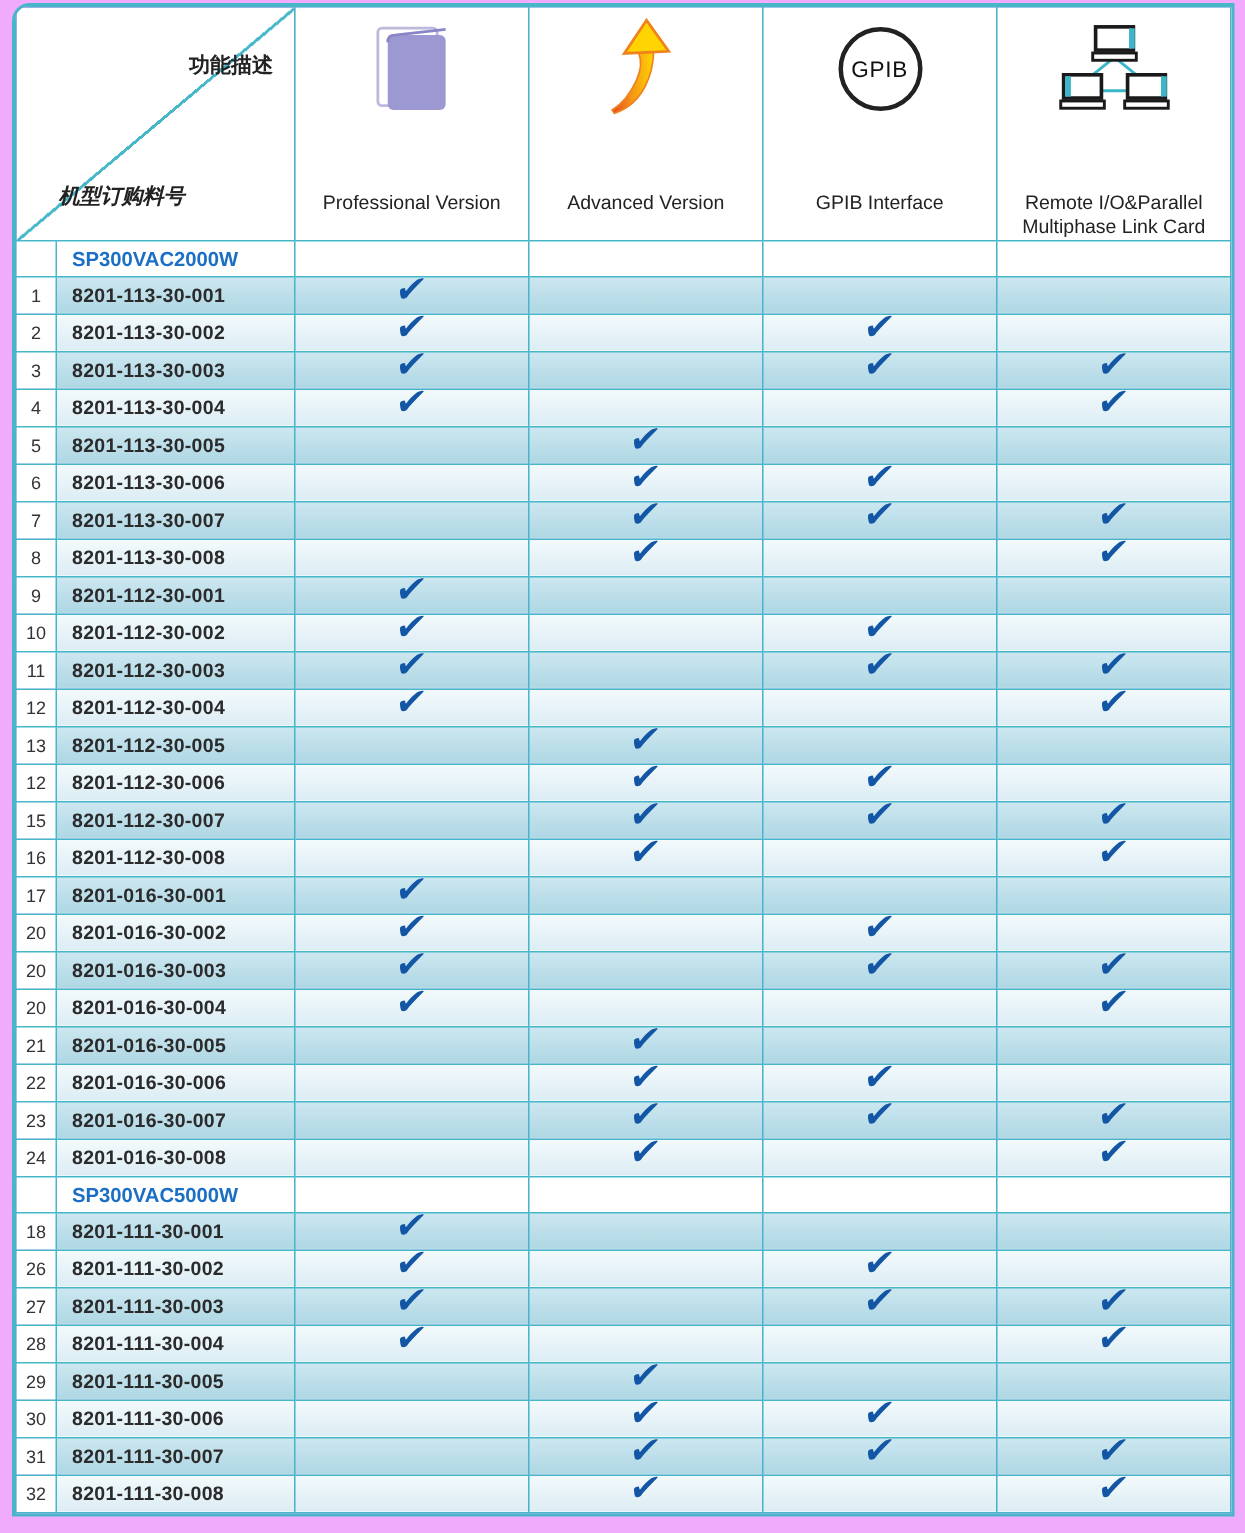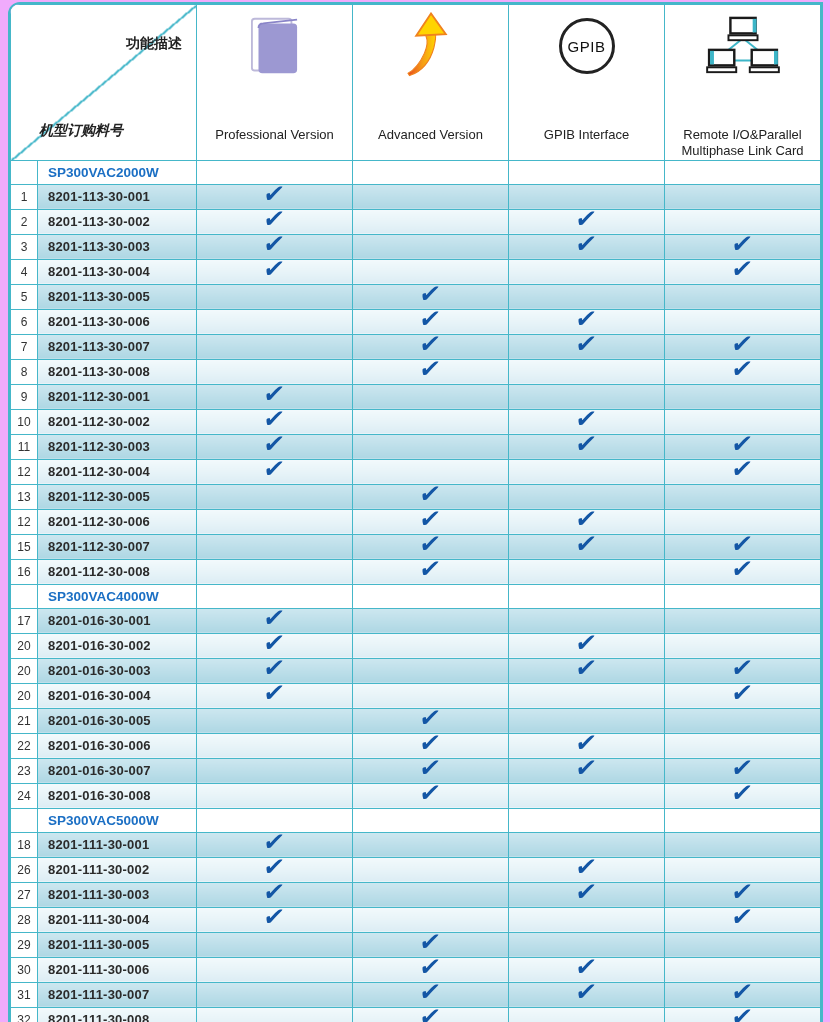--- a/index.html
+++ b/index.html
@@ -270,28 +270,20 @@
             <td class="check-cell shade"><span class="check">✔</span></td>
           </tr>
           <tr class="data-row light">
             <td class="num-cell">16</td>
             <td class="part-cell shade">8201-112-30-008</td>
             <td class="check-cell shade"></td>
             <td class="check-cell shade"><span class="check">✔</span></td>
             <td class="check-cell shade"></td>
             <td class="check-cell shade"><span class="check">✔</span></td>
           </tr>
-          <tr class="group-row">
-            <td class="num-cell"></td>
-            <td class="model-cell">SP300VAC4000W</td>
-            <td class="blank-cell"></td>
-            <td class="blank-cell"></td>
-            <td class="blank-cell"></td>
-            <td class="blank-cell"></td>
-          </tr>
           <tr class="data-row dark">
             <td class="num-cell">17</td>
             <td class="part-cell shade">8201-016-30-001</td>
             <td class="check-cell shade"><span class="check">✔</span></td>
             <td class="check-cell shade"></td>
             <td class="check-cell shade"></td>
             <td class="check-cell shade"></td>
           </tr>
           <tr class="data-row light">
             <td class="num-cell">20</td>

